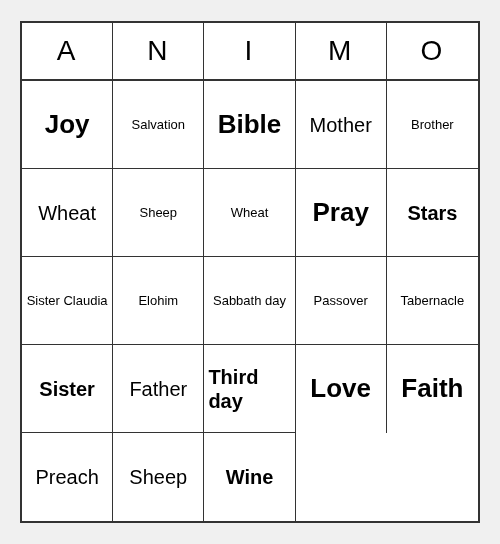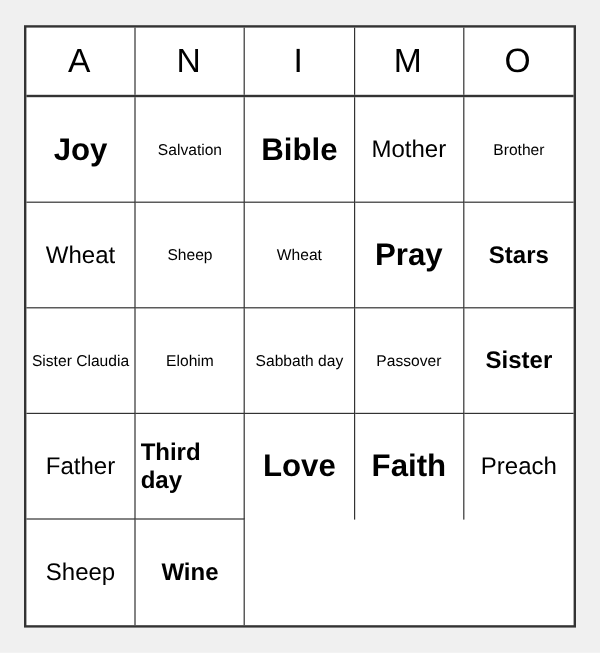--- a/index.html
+++ b/index.html
@@ -136,20 +136,23 @@
       <div class="bingo-cell">
         <span class="size-sm">Elohim</span>
       </div>
       <div class="bingo-cell">
         <span class="size-sm">Sabbath day</span>
       </div>
       <div class="bingo-cell">
         <span class="size-sm">Passover</span>
       </div>
       <div class="bingo-cell">
+        <span class="size-sm">Tabernacle</span>
+      </div>
+      <div class="bingo-cell">
         <span class="size-lg">Sister</span>
       </div>
       <div class="bingo-cell">
         <span class="size-md">Father</span>
       </div>
       <div class="bingo-cell">
         <span class="size-lg">Third day</span>
       </div>
       <div class="bingo-cell">
         <span class="size-xl">Love</span>

